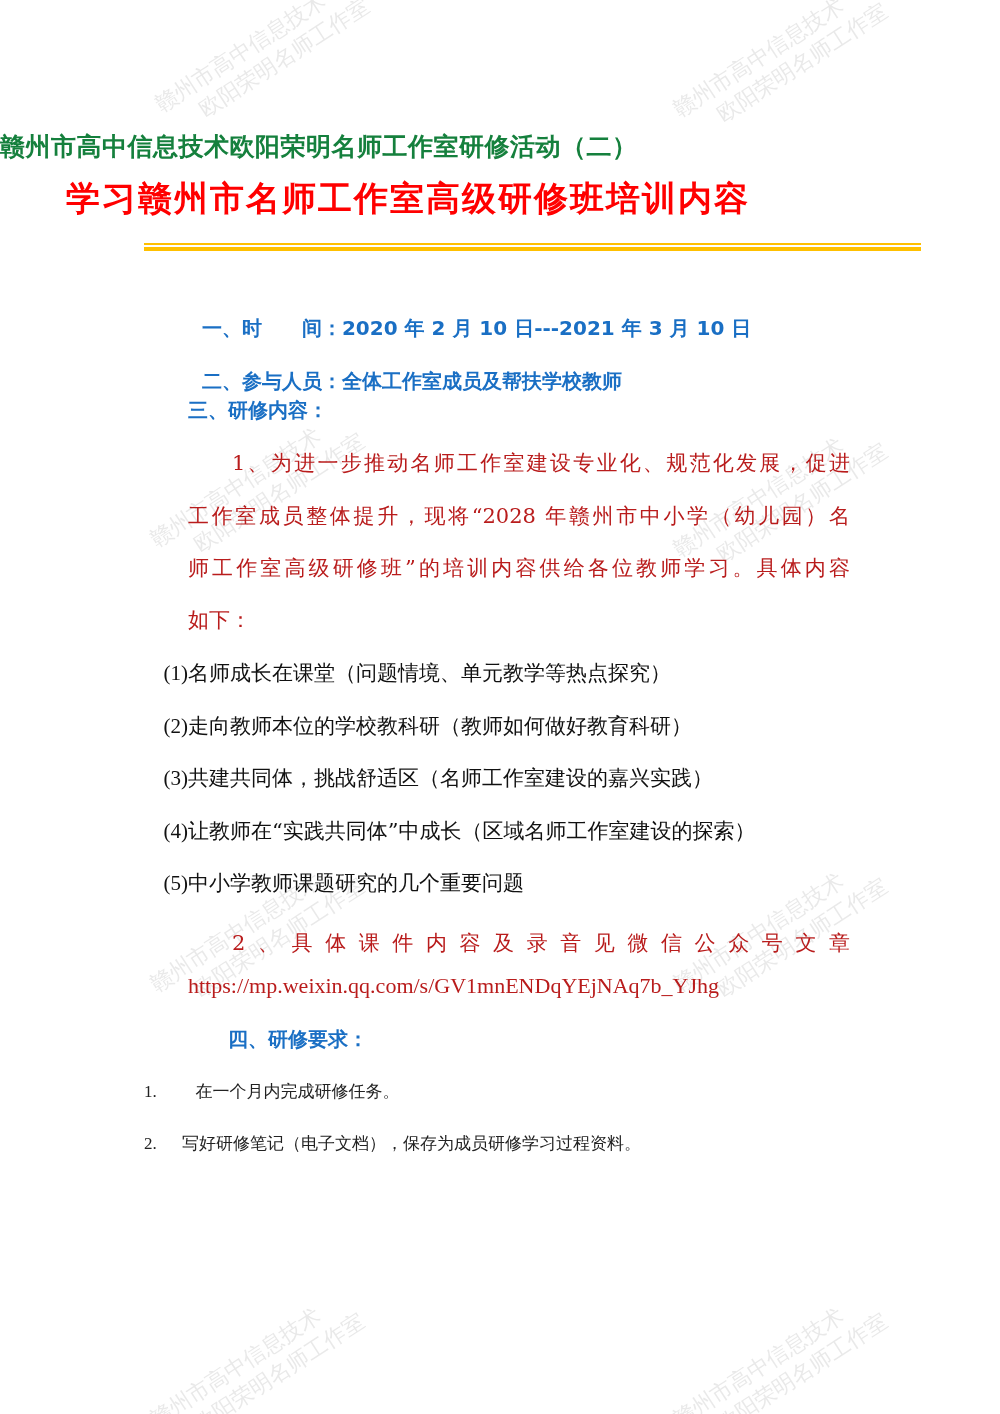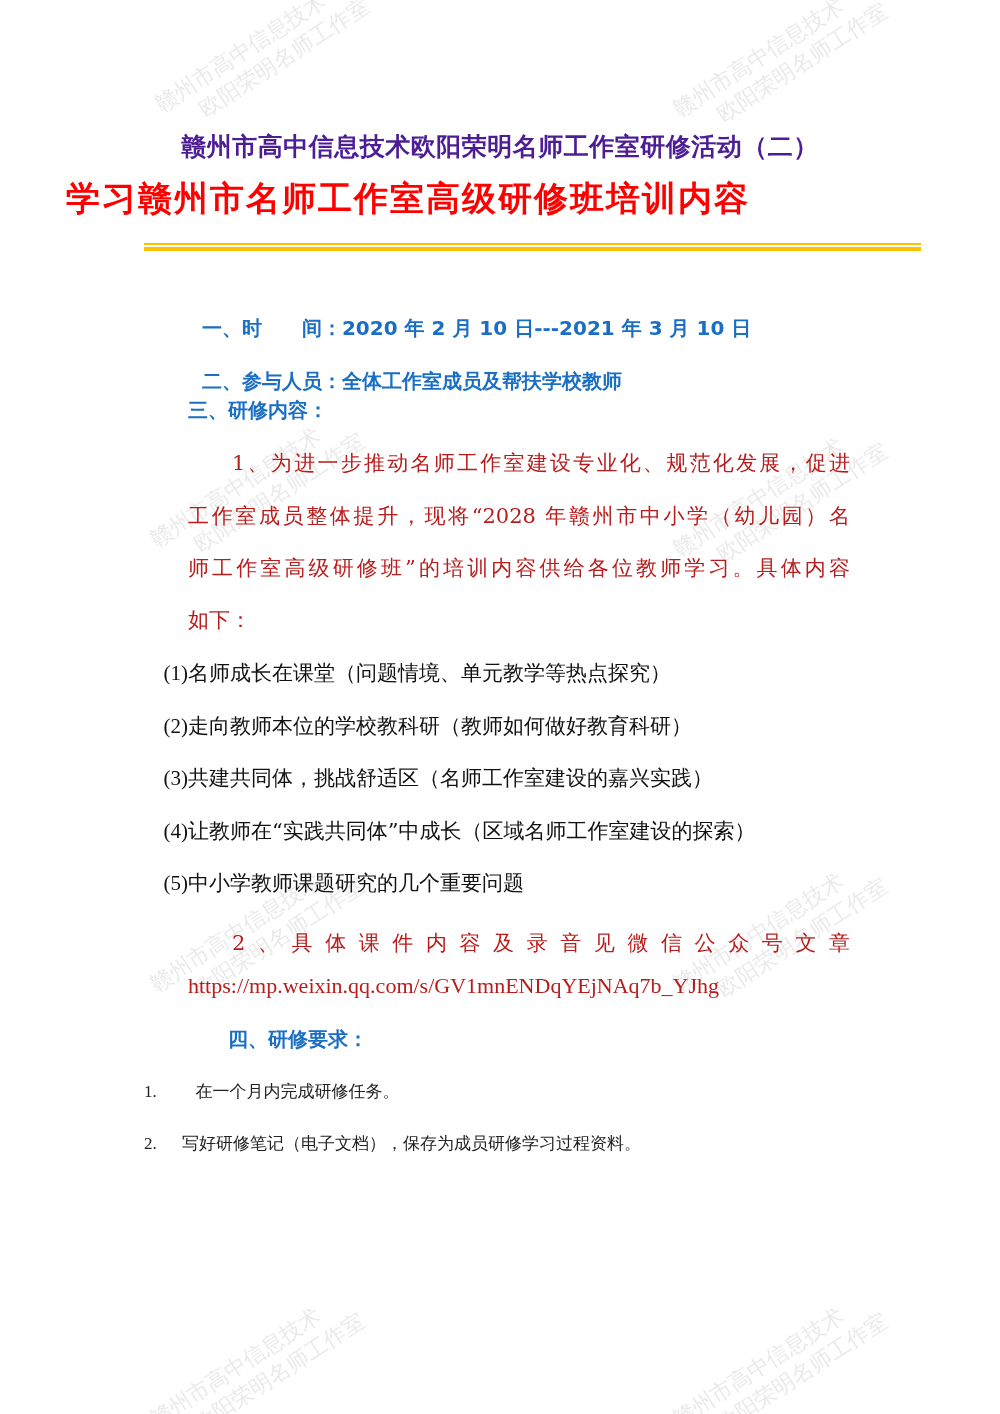--- a/index.html
+++ b/index.html
@@ -7,22 +7,22 @@
     width: 1000px; height: 1414px; background: #ffffff; position: relative; overflow: hidden;
     font-family: "DejaVu Serif", serif; color: #111;
   }
   .watermark {
     position: absolute; width: 240px; color: rgba(120,120,120,0.16);
     font-family: "DejaVu Sans", sans-serif; font-size: 22px; line-height: 28px;
     transform: rotate(-33deg); transform-origin: left top; white-space: nowrap; pointer-events: none;
   }
   .watermark .l2 { margin-left: 34px; }
   .title1 {
-    position: absolute; top: 130px; left: 0; width: 1000px; text-align: center;
-    font-family: Liberation Sans, sans-serif; font-weight: bold; color: #4c1d95; font-size: 25px; letter-spacing: 0.5px;
+    position: absolute; top: 130px; left: 0; width: 1000px; 
+    font-family: Liberation Sans, sans-serif; font-weight: bold; color: #15803d; font-size: 25px; letter-spacing: 0.5px;
   }
   .title2 {
     position: absolute; top: 176px; left: 0; width: 816px; text-align: center;
     font-family: "DejaVu Serif", serif; font-weight: bold; color: #ff0000; font-size: 34px; letter-spacing: 2px;
   }
   .rule {
     position: absolute; left: 144px; width: 777px;
   }
   .rule.thin { top: 243px; height: 2px; background: #ffc000; }
   .rule.thick { top: 247px; height: 4px; background: #ffc000; }

